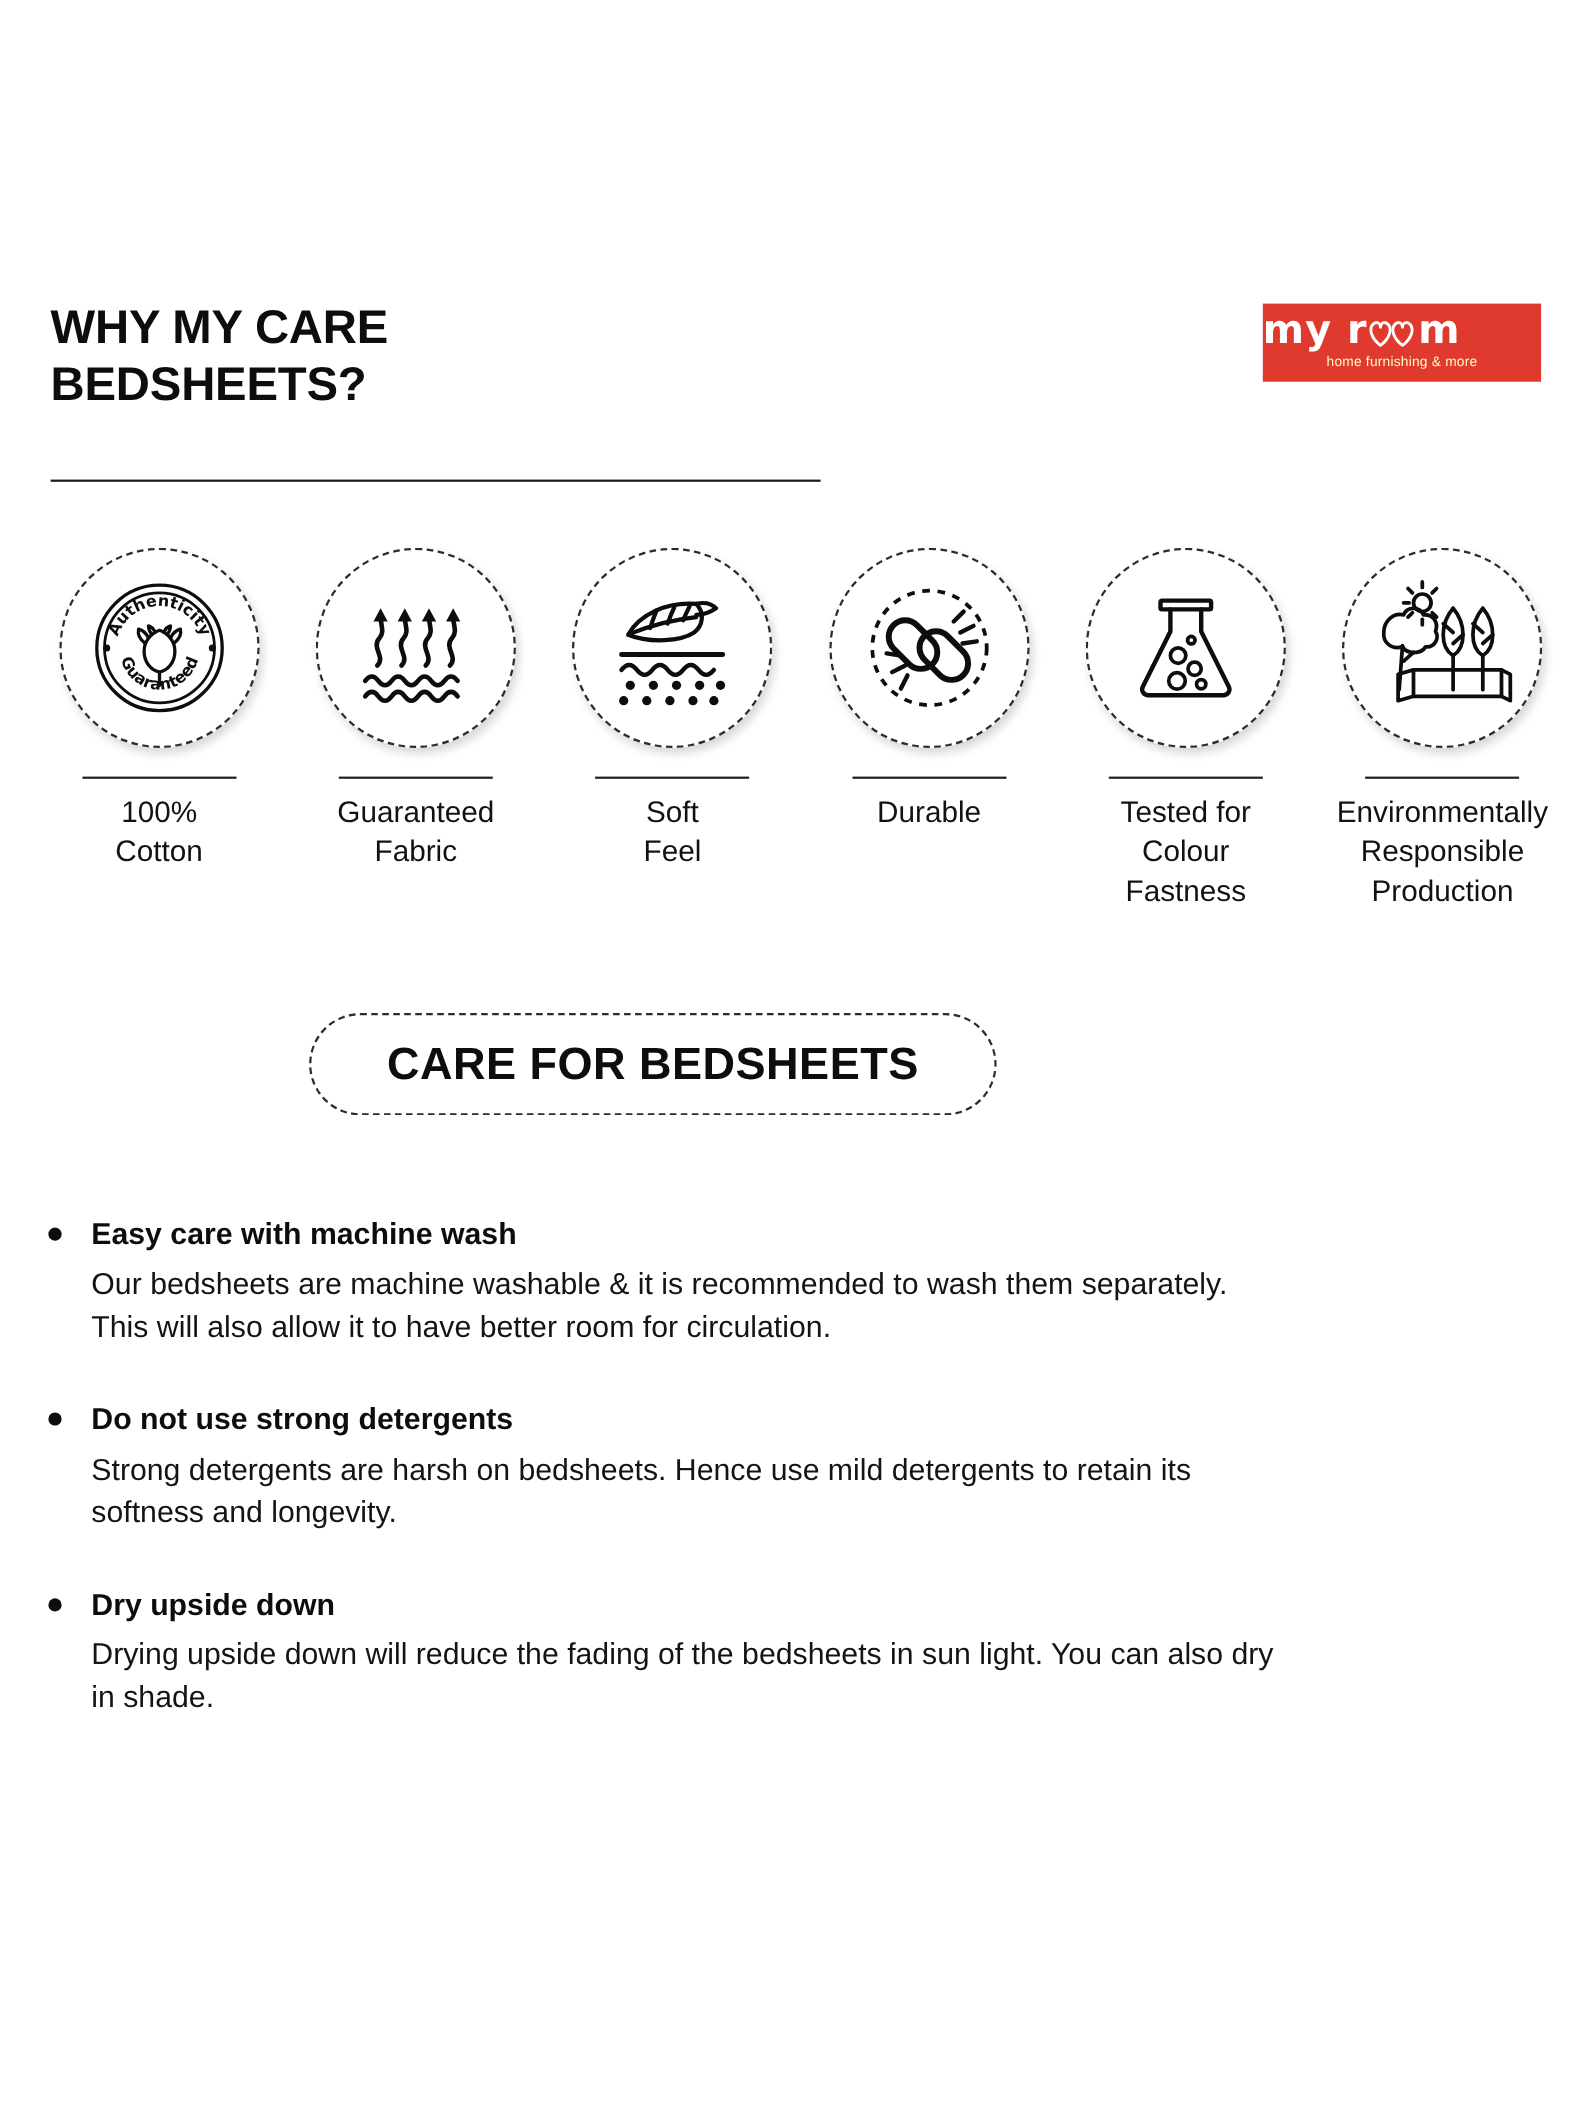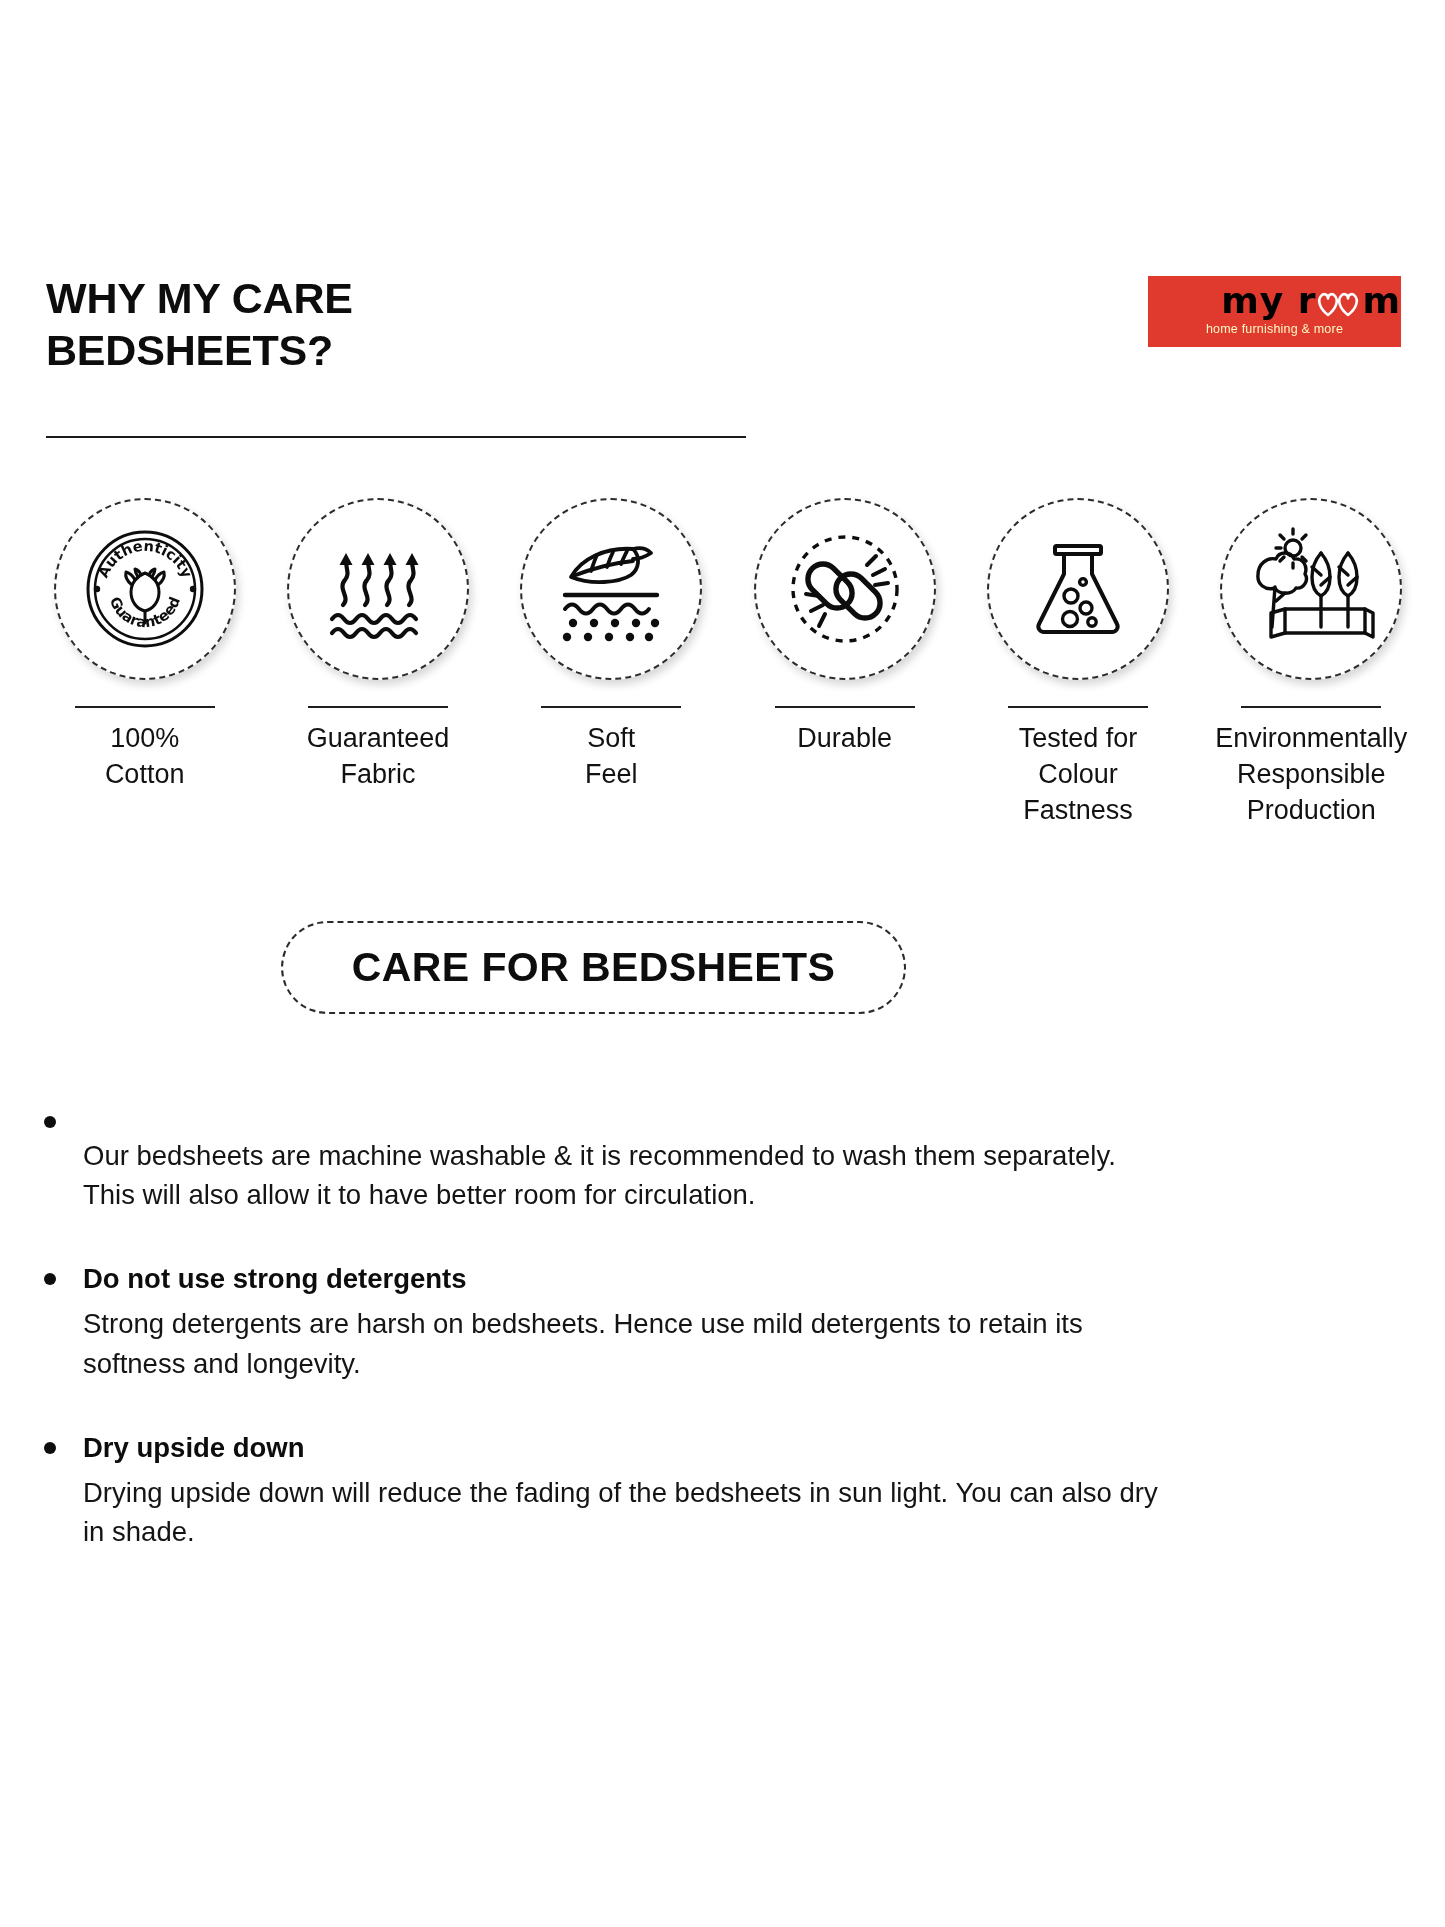--- a/index.html
+++ b/index.html
@@ -48,22 +48,22 @@
     height: 71px;
     background: #e03a2f;
     position: relative;
     margin-top: 4px;
     flex: none;
   }
   .logo-wordmark {
     position: absolute;
     left: 0; right: 0;
     top: 7px;
-    text-align: right;
-    color: #000000;
+    text-align: left;
+    color: #ffffff;
     font-size: 36px;
     font-weight: 700;
     letter-spacing: 1px;
     line-height: 1;
     font-family: "DejaVu Sans", sans-serif;
   }
   .logo-hearts {
     display: inline-block;
     position: relative;
     width: 46px;
@@ -402,20 +402,21 @@
 
   <div class="care-banner">
     <span class="care-banner-text">CARE FOR BEDSHEETS</span>
   </div>
 
   <div class="care-list">
 
     <div class="care-item">
       <div class="care-head">
         <span class="care-bullet"></span>
+        <span class="care-title">Easy care with machine wash</span>
       </div>
       <div class="care-body">Our bedsheets are machine washable &amp; it is recommended to wash them separately. This will also allow it to have better room for circulation.</div>
     </div>
 
     <div class="care-item">
       <div class="care-head">
         <span class="care-bullet"></span>
         <span class="care-title">Do not use strong detergents</span>
       </div>
       <div class="care-body">Strong detergents are harsh on bedsheets. Hence use mild detergents to retain its softness and longevity.</div>

